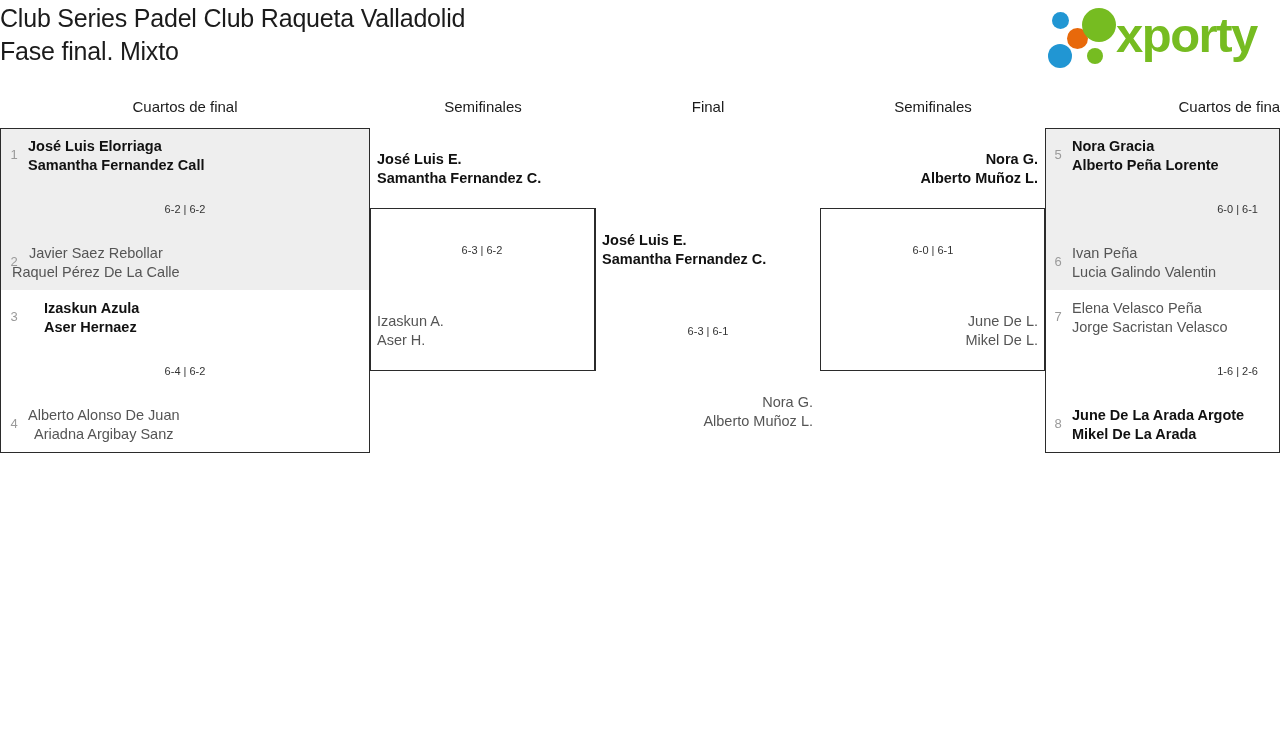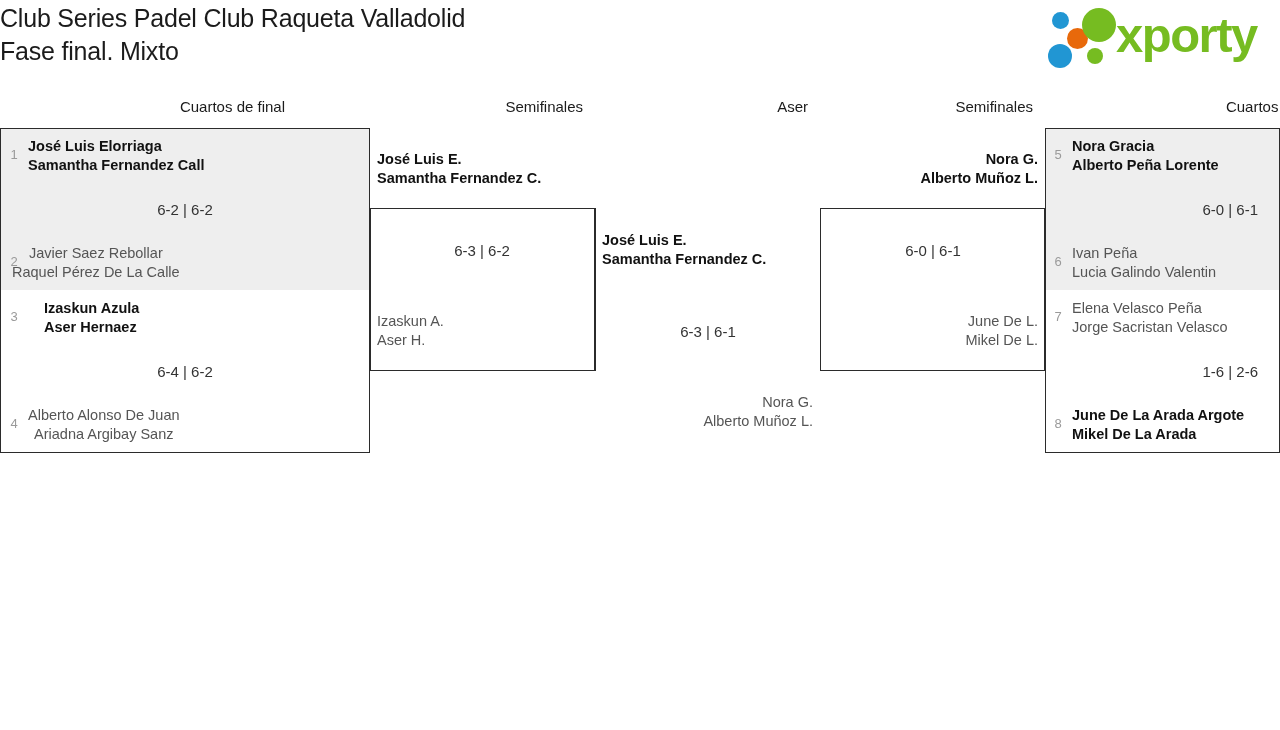--- a/index.html
+++ b/index.html
@@ -44,21 +44,21 @@
     letter-spacing: -1.5px;
   }
 
   
   .round-header {
     position: absolute;
     top: 96px;
     font-size: 15px;
     line-height: 21px;
     color: #1b1b1b;
-    text-align: right;
+    text-align: center;
     white-space: nowrap;
   }
 
   
   .match-box {
     position: absolute;
     box-sizing: border-box;
     border: 1px solid #2b2b2b;
     background: #ffffff;
   }
@@ -85,21 +85,21 @@
   .seed {
     position: absolute;
     font-size: 13px;
     line-height: 17px;
     color: #9a9a9a;
     font-weight: 400;
   }
 
   .score {
     position: absolute;
-    font-size: 15px;
+    font-size: 11px;
     line-height: 19px;
     color: #333333;
     white-space: nowrap;
   }
   .score.align-right { text-align: right; }
   .score.align-center { text-align: center; }
 </style>
 </head>
 <body>
 
@@ -112,21 +112,21 @@
     <span class="logo-dot" style="left:39px; top:44px; width:16px; height:16px; background:#76bc21;"></span>
     <span id="logo-wordmark" style="color:#76bc21;">xporty</span>
   </div>
 
   <div id="tournament-title">Club Series Padel Club Raqueta Valladolid
 Fase final. Mixto</div>
 </div>
 
 <div class="round-header" style="left:85px; width:200px;">Cuartos de final</div>
 <div class="round-header" style="left:383px; width:200px;">Semifinales</div>
-<div class="round-header" style="left:608px; width:200px;">Aser</div>
+<div class="round-header" style="left:608px; width:200px;">Final</div>
 <div class="round-header" style="left:833px; width:200px;">Semifinales</div>
 <div class="round-header" style="left:1131px; width:200px;">Cuartos de final</div>
 
 <div class="match-box shaded" style="left:0px; top:128px; width:370px; height:163px;"></div>
 <div class="match-box no-top" style="left:0px; top:290px; width:370px; height:163px;"></div>
 
 <div class="seed" style="left:7px; top:146px; width:14px; text-align:center;">1</div>
 <div class="competitor winner" style="left:28px; top:137px;">
   <span class="line">José Luis Elorriaga</span>
   <span class="line">Samantha Fernandez Call</span>

